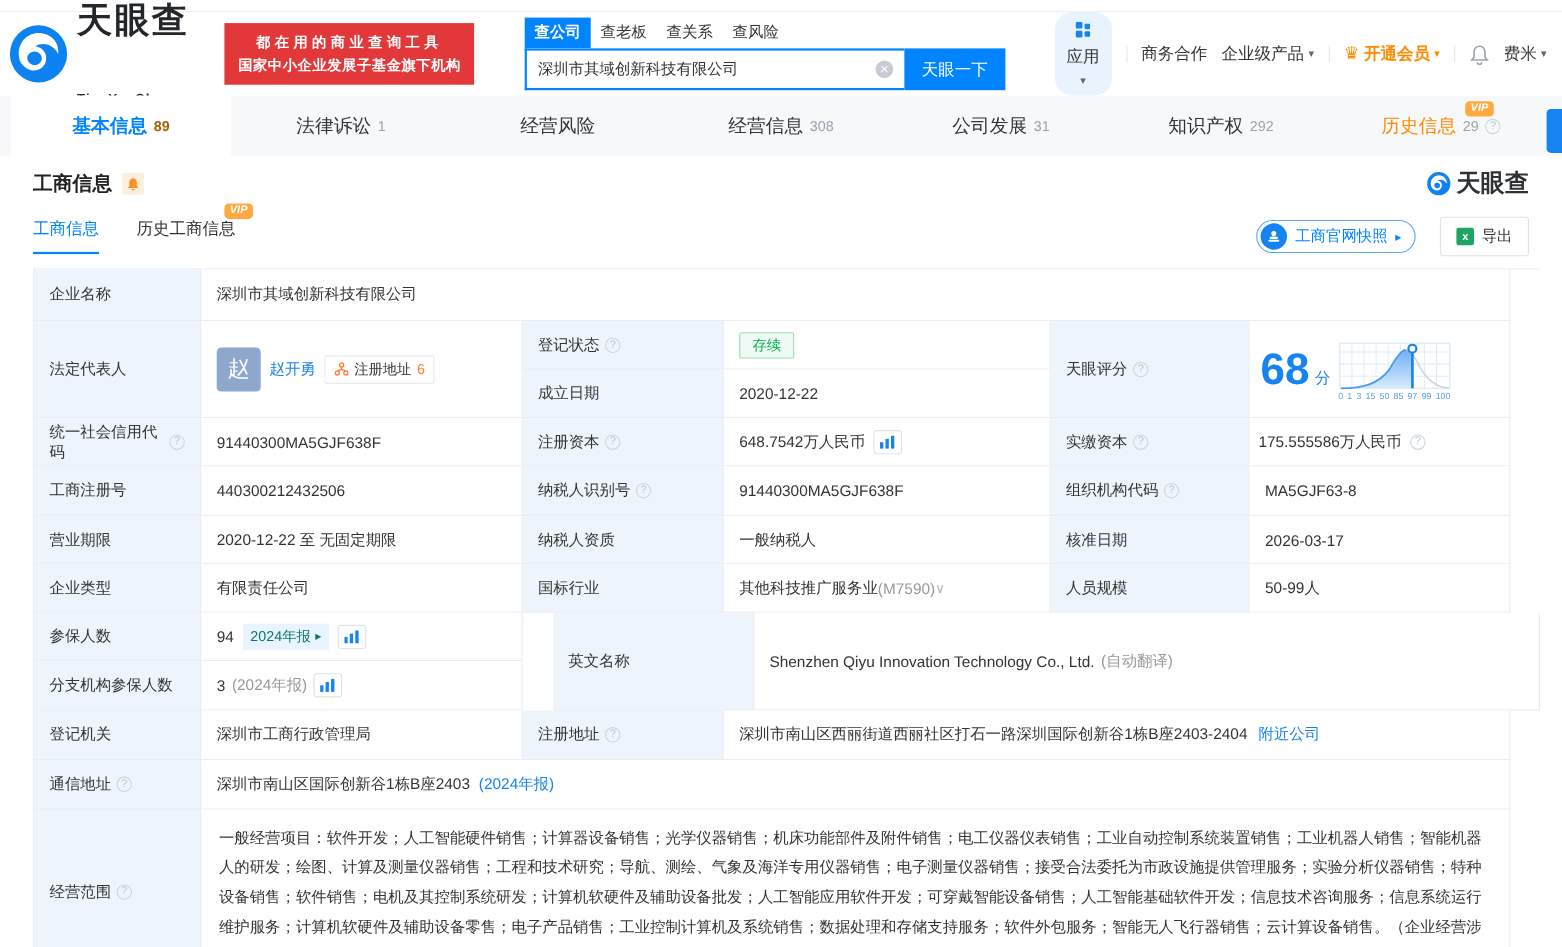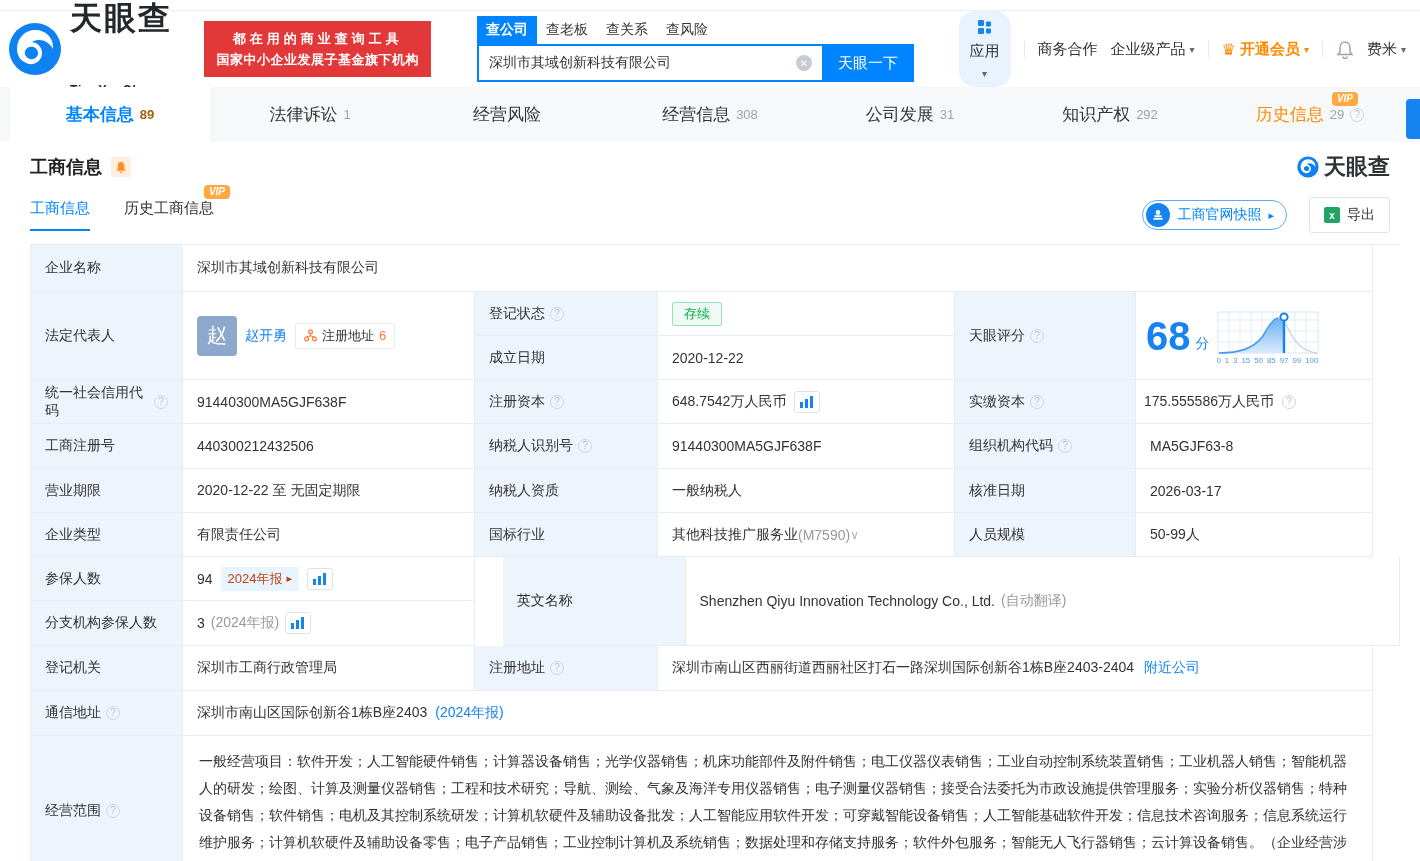--- a/index.html
+++ b/index.html
@@ -78,21 +78,21 @@
   .w-l3 { width: 181px; } .w-v3 { width: 237px; }
   .w-span { width: 1190px; } .w-wide { width: 715px; } .w-mid { width: 480px; }
   .h1 { height: 47px; } .h2 { height: 88px; } .h3 { height: 44px; } .h4 { height: 45px; } .h5 { height: 150px; }
   .col { display: flex; flex-direction: column; }
   .gray { color: #999; } .link { color: #1584f0; cursor: pointer; }
   .avatar { width: 40px; height: 40px; background: #8ea8cd; border-radius: 4px; color: #fff; font-size: 20px; display: flex; align-items: center; justify-content: center; flex: none; }
   .related { border: 1px solid #e6e9ee; border-radius: 2px; padding: 3px 8px; display: flex; gap: 5px; font-size: 13px; align-items: center; cursor: pointer; white-space: nowrap; }
   .orange-t { color: #ff7b2f; }
   .status-badge { color: #00b34a; background: #eefaf3; border: 1px solid #97dfb4; padding: 2px 11px; font-size: 13px; border-radius: 2px; }
   .trend { width: 26px; height: 22px; border: 1px solid #dfe3e9; border-radius: 3px; display: flex; align-items: center; justify-content: center; background: #fff; cursor: pointer; flex: none; }
-  .badge-report { background: #e8f4ff; color: #c2410c; font-size: 13px; padding: 3px 7px; display: flex; gap: 4px; align-items: center; cursor: pointer; }
+  .badge-report { background: #e8f4ff; color: #0f766e; font-size: 13px; padding: 3px 7px; display: flex; gap: 4px; align-items: center; cursor: pointer; }
   .chev { color: #a7b4c3; font-size: 12px; cursor: pointer; }
   .score-val { padding: 0 4px 0 10px; gap: 5px; }
   .score-num { font-size: 40px; font-weight: bold; color: #1584f0; line-height: 40px; }
   .score-unit { font-size: 14px; color: #1584f0; margin-top: 16px; }
   .score-chart { display: flex; flex-direction: column; margin-left: 2px; margin-top: 4px; }
   .axis { display: flex; justify-content: space-between; width: 102px; font-size: 8px; color: #5a9ae0; margin-top: 1px; }
   .scope-val { align-items: flex-start; padding: 12px 16px; line-height: 27px; display: block; }
   .nowrap { white-space: nowrap; }
 </style>
 </head>

